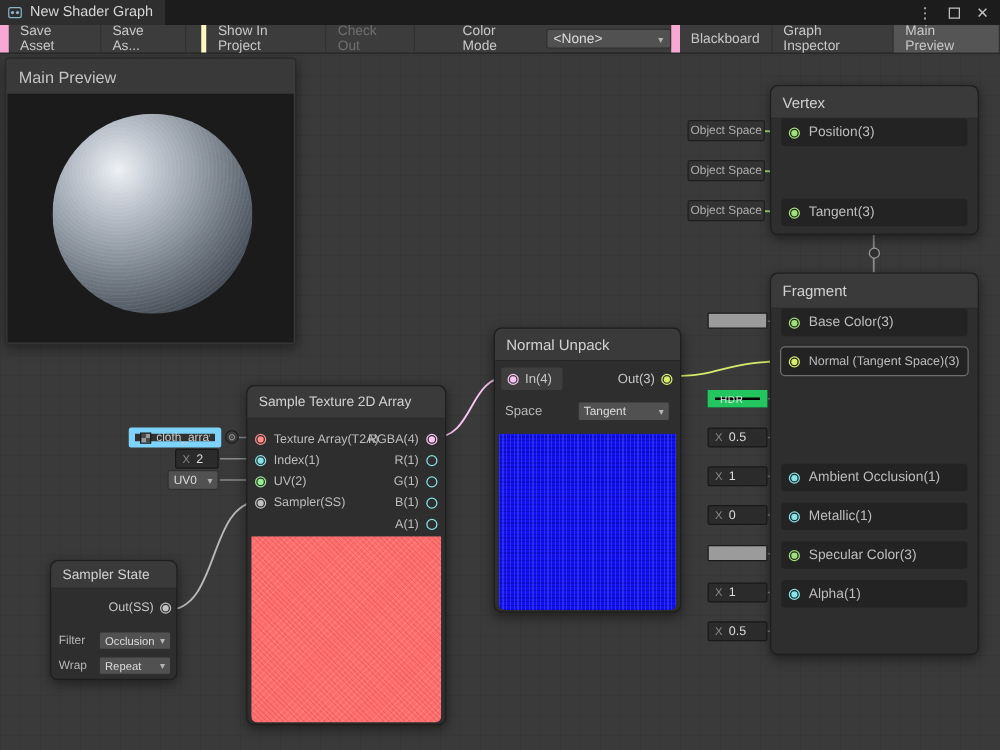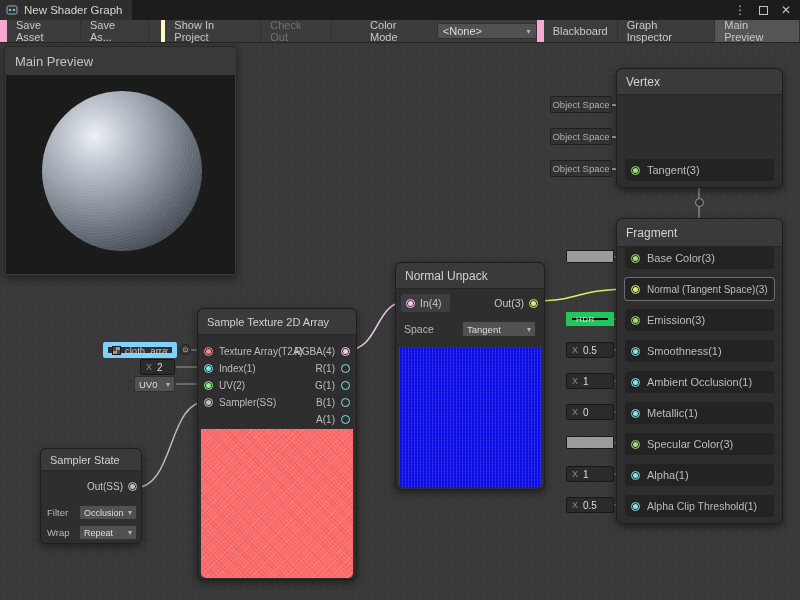--- a/index.html
+++ b/index.html
@@ -161,20 +161,24 @@
     </div>
     <div class="panel-body">
       <div class="sphere"></div>
     </div>
   </div>
 
   <div class="node" style="left:616px; top:68px; width:167px; height:120px;">
     <div class="node-header">
       <span>Vertex</span>
     </div>
+    <div class="frow" style="top:26px">
+      <span class="port filled" style="--c:#9fe178"></span>
+      <span class="rlabel">Position(3)</span>
+    </div>
     <div class="frow" style="top:90px">
       <span class="port filled" style="--c:#9fe178"></span>
       <span class="rlabel">Tangent(3)</span>
     </div>
   </div>
 
   <div class="ospace" style="left:550px; top:96px;">Object Space</div>
   <div class="ospace" style="left:550px; top:128px;">Object Space</div>
   <div class="ospace" style="left:550px; top:160px;">Object Space</div>
 
@@ -183,47 +187,35 @@
       <span>Fragment</span>
     </div>
     <div class="frow" style="top:28px">
       <span class="port filled" style="--c:#9fe178"></span>
       <span class="rlabel">Base Color(3)</span>
     </div>
     <div class="frow hl" style="top:59px">
       <span class="port filled" style="--c:#d8ed6e"></span>
       <span class="rlabel" style="font-size:10px">Normal (Tangent Space)(3)</span>
     </div>
-    <div class="frow" style="top:90px">
-      <span class="port filled" style="--c:#9fe178"></span>
-      <span class="rlabel">Emission(3)</span>
-    </div>
-    <div class="frow" style="top:121px">
-      <span class="port filled" style="--c:#84e4e7"></span>
-      <span class="rlabel">Smoothness(1)</span>
-    </div>
     <div class="frow" style="top:152px">
       <span class="port filled" style="--c:#84e4e7"></span>
       <span class="rlabel">Ambient Occlusion(1)</span>
     </div>
     <div class="frow" style="top:183px">
       <span class="port filled" style="--c:#84e4e7"></span>
       <span class="rlabel">Metallic(1)</span>
     </div>
     <div class="frow" style="top:214px">
       <span class="port filled" style="--c:#9fe178"></span>
       <span class="rlabel">Specular Color(3)</span>
     </div>
     <div class="frow" style="top:245px">
       <span class="port filled" style="--c:#84e4e7"></span>
       <span class="rlabel">Alpha(1)</span>
-    </div>
-    <div class="frow" style="top:276px">
-      <span class="port filled" style="--c:#84e4e7"></span>
-      <span class="rlabel" style="font-size:10.5px">Alpha Clip Threshold(1)</span>
     </div>
   </div>
 
   <div class="swatch" style="left:566px; top:250px;"></div>
   <div class="hdrbox" style="left:566px; top:312px;">
     <span>HDR</span>
   </div>
   <div class="floatfield" style="left:566px; top:342px;">
     <span class="fx">X</span>
     <span class="fv">0.5</span>

